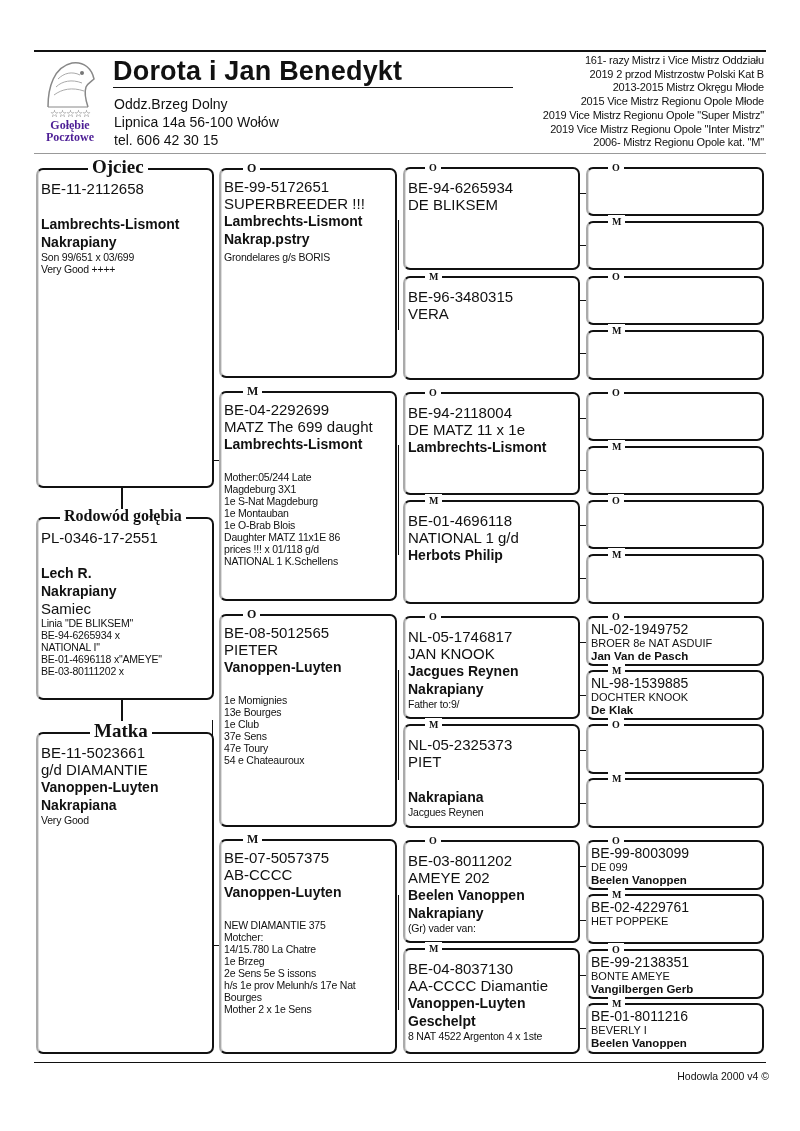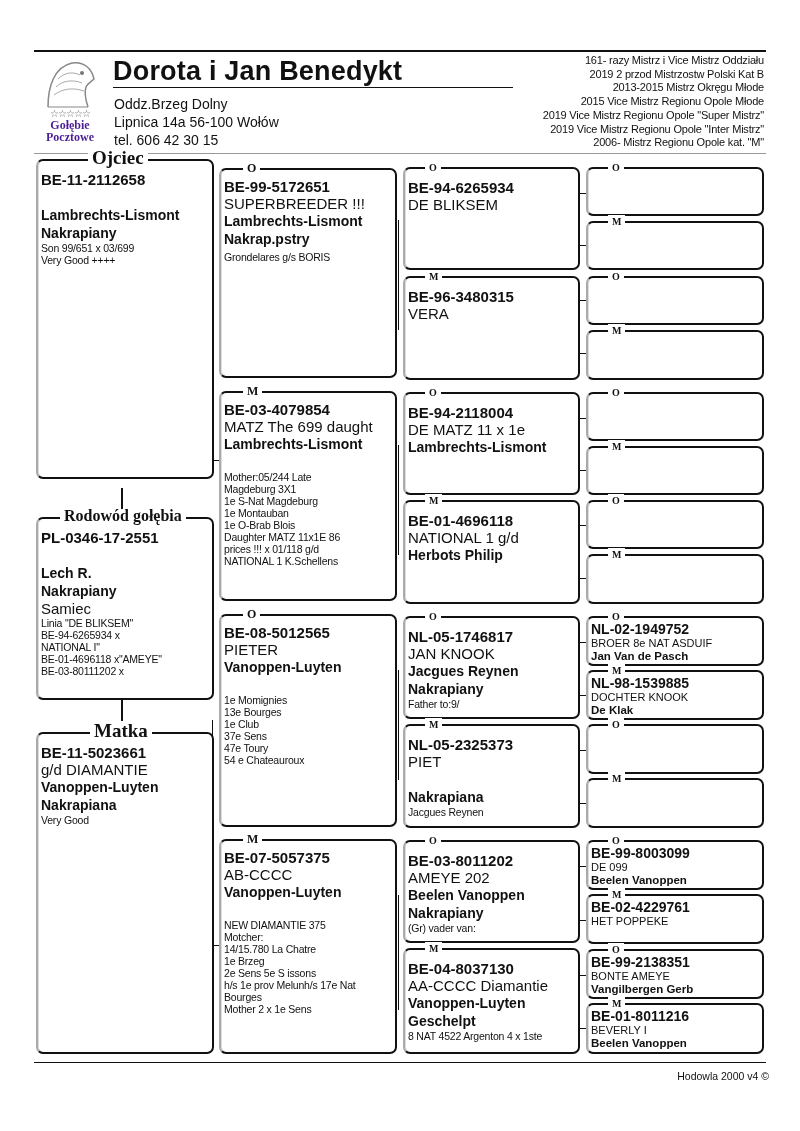--- a/index.html
+++ b/index.html
@@ -16,21 +16,21 @@
   #owner-name { left: 113px; top: 56px; font-size: 27px; font-weight: bold; letter-spacing: 0.2px; }
   #addr { left: 114px; top: 95px; font-size: 14px; line-height: 18px; }
   #titles { right: 36px; top: 54px; text-align: right; font-size: 11px; line-height: 13.7px; letter-spacing: -0.2px; }
 
   
   .box { position: absolute; border: 2px solid #111; border-left: 2px solid #aaa; border-radius: 7px; box-sizing: border-box; background: #fff; padding: 2px 3px; box-shadow: inset 1px 0 0 #ddd; }
   .box .lbl { position: absolute; top: -9px; left: 22px; background: #fff; padding: 0 4px; font-family: "Liberation Serif", serif; font-weight: bold; font-size: 12px; line-height: 14px; }
   .box .lbl-big { font-size: 19px; line-height: 20px; top: -13px; }
   .box .lbl-mid { font-size: 16px; top: -10px; }
   .box .lbl-sm { font-size: 10px; left: 20px; top: -8px; }
-  .t-ring { font-size: 15px; font-weight: bold; line-height: 17px; }
+  .t-ring { font-size: 15px; font-weight: normal; line-height: 17px; }
   .t-name { font-size: 15px; line-height: 17px; }
   .t-bold { font-size: 14px; font-weight: bold; line-height: 18px; }
   .t-small { font-size: 10.5px; line-height: 12px; letter-spacing: -0.2px; }
   .gap2 { height: 18px; }
   .g4 .t-ring { font-size: 14px; line-height: 15px; }
   .g4 .t-name { font-size: 11px; line-height: 12px; }
   .g4 .t-bold { font-size: 11.5px; line-height: 14px; }
 
   #footer { right: 31px; top: 1070px; font-size: 10.5px; }
 </style>
@@ -69,21 +69,21 @@
   <div>2006- Mistrz  Regionu  Opole kat. "M"</div>
 </div>
 
 <div class="vline" style="left:121px; top:488px; width:2px; height:24px;"></div>
 <div class="vline" style="left:121px; top:700px; width:2px; height:22px;"></div>
 <div class="vline" style="left:212px; top:265px; width:1px; height:195px;"></div>
 <div class="hline" style="left:212px; top:460px; width:8px; height:1px;"></div>
 <div class="vline" style="left:212px; top:720px; width:1px; height:225px;"></div>
 <div class="hline" style="left:212px; top:945px; width:8px; height:1px;"></div>
 
-<div class="box" style="left:36px; top:159px; width:178px; height:320px;">
+<div class="box" style="left:36px; top:168px; width:178px; height:320px;">
   <span class="lbl lbl-big" style="left:50px;">Ojciec</span>
   <div style="height:8px"></div>
   <div class="t-ring">BE-11-2112658</div>
   <div class="gap2"></div>
   <div class="t-bold">Lambrechts-Lismont</div>
   <div class="t-bold">Nakrapiany</div>
   <div class="t-small">Son 99/651 x 03/699</div>
   <div class="t-small">Very Good ++++</div>
 </div>
 
@@ -118,21 +118,21 @@
   <div class="t-ring">BE-99-5172651</div>
   <div class="t-name">SUPERBREEDER !!!</div>
   <div class="t-bold">Lambrechts-Lismont</div>
   <div class="t-bold">Nakrap.pstry</div>
   <div class="t-small" style="margin-top:3px">Grondelares g/s BORIS</div>
 </div>
 
 <div class="box" style="left:219px; top:391px; width:178px; height:210px;">
   <span class="lbl">M</span>
   <div style="height:6px"></div>
-  <div class="t-ring">BE-03-4079854</div>
+  <div class="t-ring">BE-04-2292699</div>
   <div class="t-name">MATZ The 699 daught</div>
   <div class="t-bold">Lambrechts-Lismont</div>
   <div class="gap2"></div>
   <div class="t-small">Mother:05/244 Late</div>
   <div class="t-small">Magdeburg 3X1</div>
   <div class="t-small">1e S-Nat Magdeburg</div>
   <div class="t-small">1e Montauban</div>
   <div class="t-small">1e O-Brab Blois</div>
   <div class="t-small">Daughter MATZ 11x1E  86</div>
   <div class="t-small">prices !!! x 01/118 g/d</div>

